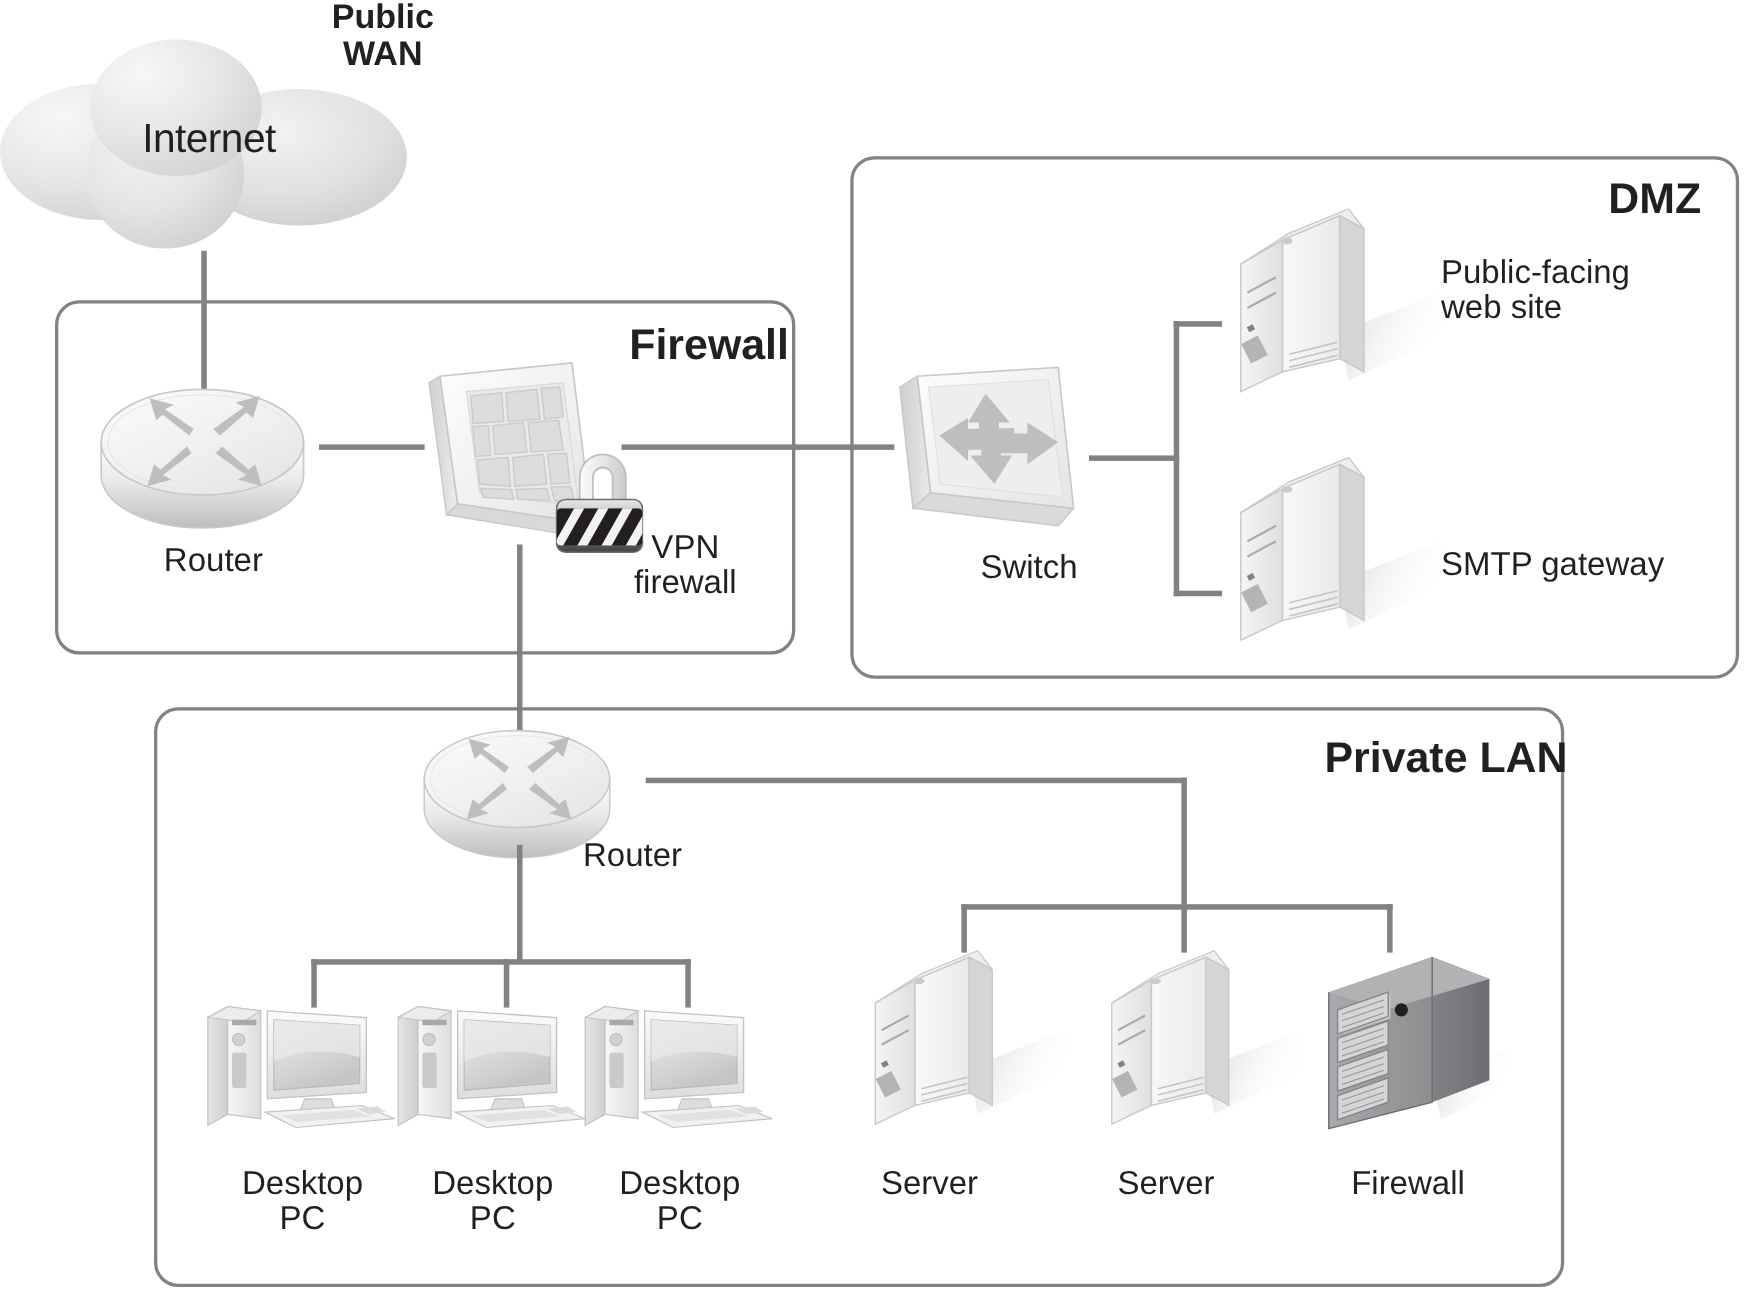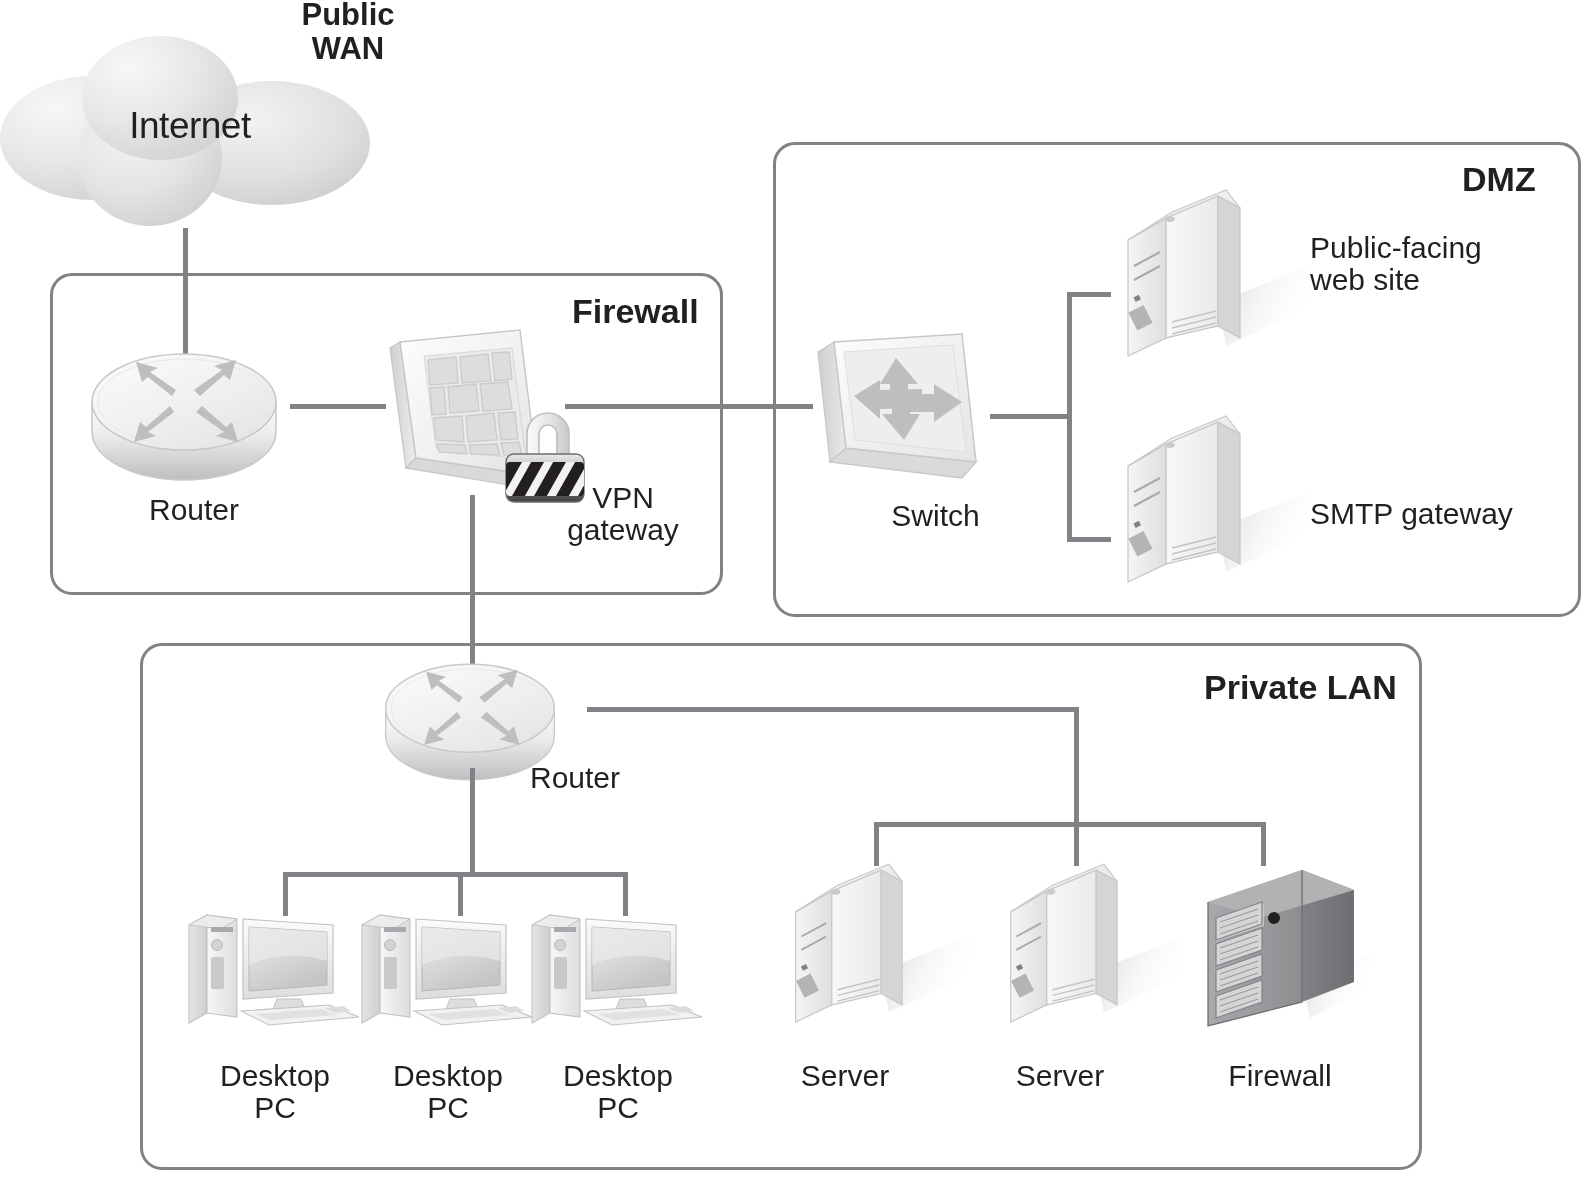--- a/index.html
+++ b/index.html
@@ -28,21 +28,21 @@
   .zone {
     position: absolute;
     border: 3px solid #808285;
     border-radius: 22px;
     box-sizing: border-box;
     background: transparent;
   }
   .zone-title {
     position: absolute;
     font-weight: bold;
-    font-size: 34px;
+    font-size: 39px;
     color: #231f20;
     white-space: nowrap;
   }
 
   
   .wire {
     position: absolute;
     background: #808285;
   }
   .wire-h { height: 5px; }
@@ -202,21 +202,21 @@
         <g stroke="#f1f2f2" stroke-width="8">
           <line x1="126" y1="172" x2="152" y2="126"></line>
           <line x1="148" y1="172" x2="174" y2="126"></line>
           <line x1="170" y1="172" x2="196" y2="126"></line>
           <line x1="192" y1="172" x2="218" y2="126"></line>
         </g>
       </g>
     </svg>
   </div>
   <div class="lbl" style="left:528px; top:482px; width:190px;">VPN
-gateway</div>
+firewall</div>
 
   <div class="wire wire-h" style="left:565px; top:404px; width:248px;"></div>
 
   <div class="wire wire-v" style="left:470px; top:495px; height:190px;"></div>
 
   <div class="zone" style="left:773px; top:142px; width:808px; height:475px;"></div>
   <div class="zone-title" style="left:1462px; top:160px;">DMZ</div>
 
   <div class="node" style="left:812px; top:332px;">
     <svg width="175" height="155" viewBox="0 0 175 155">

